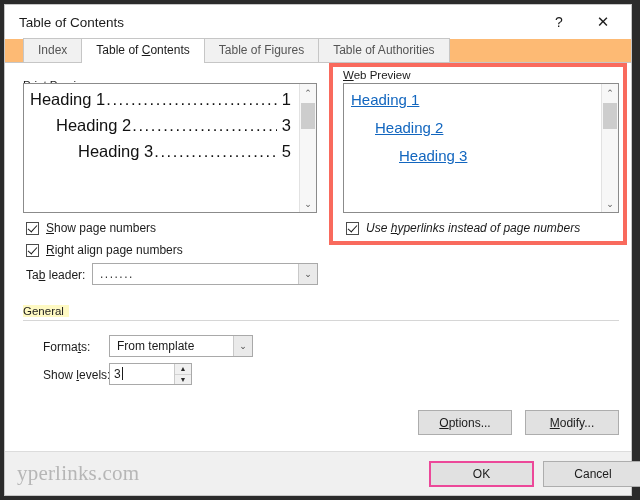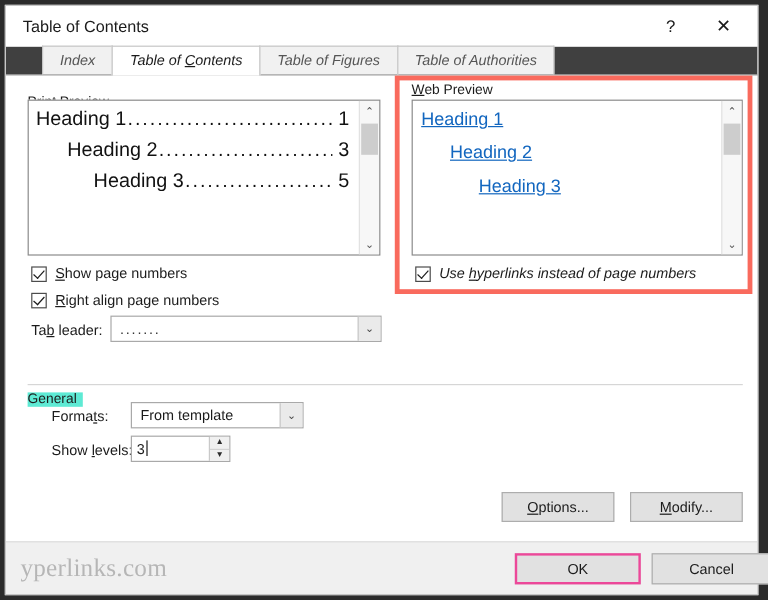--- a/index.html
+++ b/index.html
@@ -22,22 +22,22 @@
   }
   .title-text{font-size:13.5px;color:#1b1b1b;flex:1;}
   .title-btn{
     width:44px;height:34px;display:flex;align-items:center;justify-content:center;
     font-size:14px;color:#1b1b1b;cursor:default;
   }
   .title-btn.close{font-size:15px;padding-right:6px;}
   
   .tabstrip{
     height:24px;flex:0 0 24px;position:relative;
-    border-bottom:1px solid #c6c6c6;background:#404040;
-    padding-left:30px;box-sizing:border-box;display:flex;align-items:flex-end;font-style:italic;
+    border-bottom:1px solid #c6c6c6;background:#fdba74;
+    padding-left:18px;box-sizing:border-box;display:flex;align-items:flex-end;
   }
   .tab{
     height:24px;line-height:23px;padding:0 14px;box-sizing:border-box;
     font-size:12px;background:#f1f1f1;border:1px solid #c6c6c6;
     border-bottom:none;margin-right:-1px;color:#555;position:relative;cursor:default;
   }
   .tab.active{
     background:#ffffff;color:#1b1b1b;z-index:3;margin-bottom:-1px;height:25px;line-height:23px;
   }
   .tab u{text-decoration:underline;}
@@ -233,21 +233,21 @@
       </div>
     </div>
 
     <div class="chkrow" style="left:341px;top:158px;font-style:italic;">
       <span class="chk checked"></span>
       <span class="chklabel">Use <u>h</u>yperlinks instead of page numbers</span>
     </div>
 
     <div class="redbox" style="left:324px;top:0px;width:298px;height:182px;"></div>
 
-    <div class="grouplabel" style="position:absolute;left:18px;top:264px;background:#5eead4;padding-right:5px;z-index:2;">General</div>
+    <div class="grouplabel" style="position:absolute;left:18px;top:242px;background:#fef9c3;padding-right:5px;z-index:2;">General</div>
     <div class="seprule" style="left:18px;top:257px;width:596px;"></div>
 
     <div class="flabel" style="left:38px;top:277px;">Forma<u>t</u>s:</div>
     <div class="combo" style="left:104px;top:272px;width:144px;">
       <span class="cval">From template</span>
       <span class="carrow">⌄</span>
     </div>
 
     <div class="flabel" style="left:38px;top:305px;">Show <u>l</u>evels:</div>
     <div class="spin" style="left:104px;top:300px;width:83px;">

